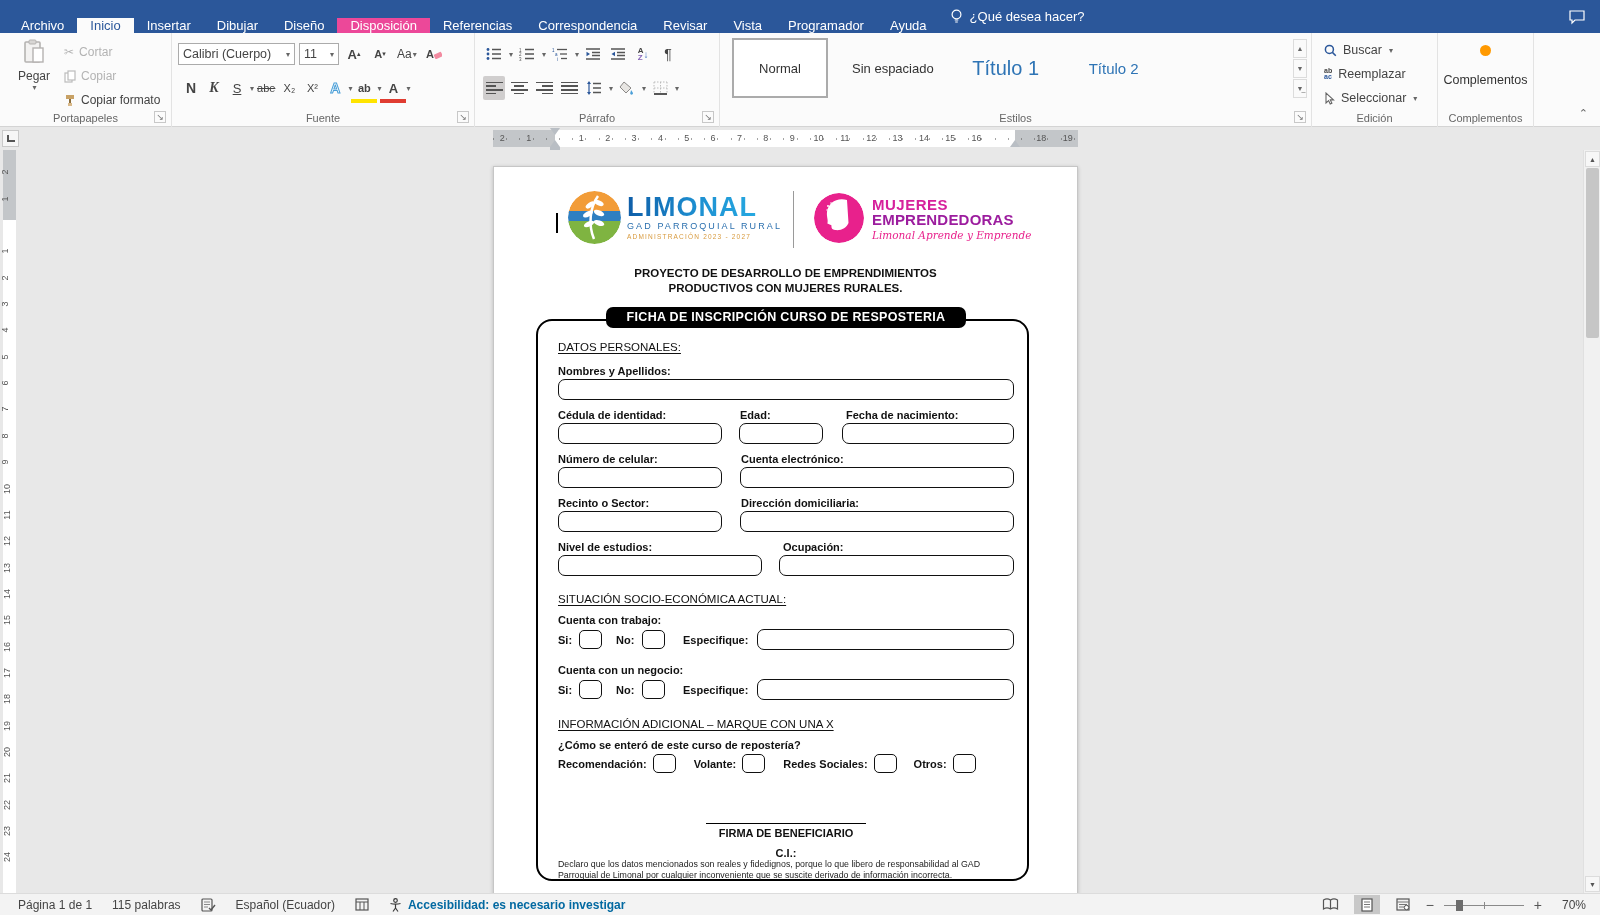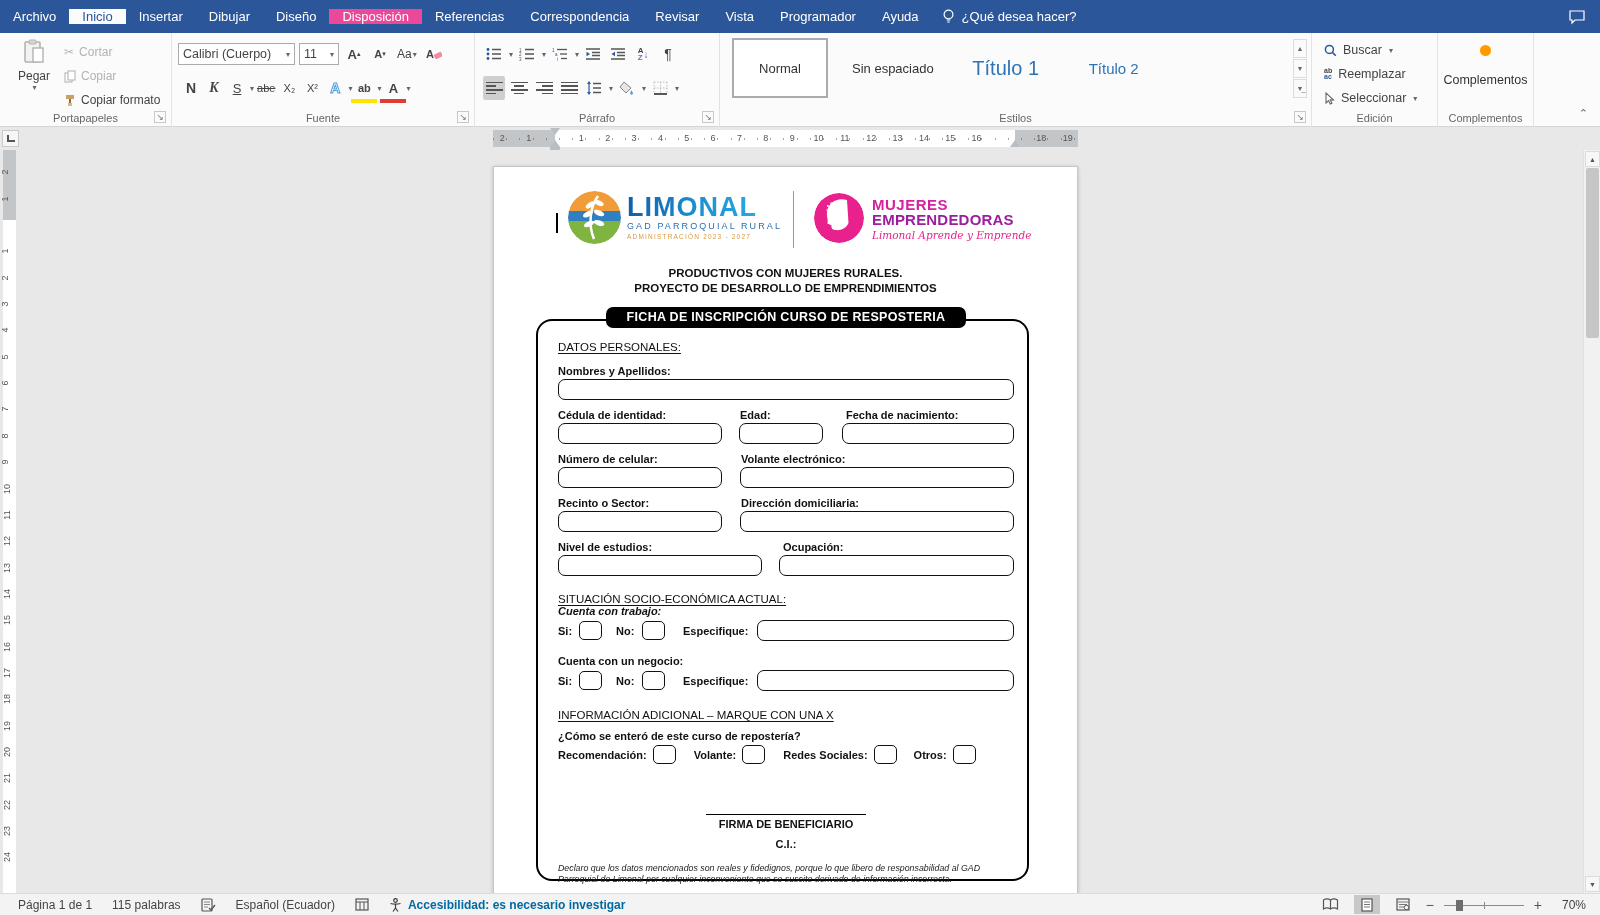--- a/index.html
+++ b/index.html
@@ -1,21 +1,21 @@
 <!DOCTYPE html>
 <html><head>
 <meta charset="utf-8">
 <style>
   * { box-sizing: border-box; margin: 0; padding: 0; }
   html,body { width:1600px; height:915px; overflow:hidden; }
   body { font-family:"Liberation Sans", sans-serif; background:#e8e8e8; position:relative; }
 
   
   .titlebar { position:absolute; left:0; top:0; width:1600px; height:33px; background:#2b579a; display:flex; align-items:stretch; color:#fff; font-size:13px; }
-  .tabs { display:flex; align-items:center; }
+  .tabs { display:flex; align-items:flex-end; padding-left:8px; }
   .tab { display:flex; align-items:center; padding:0 13px; cursor:default; white-space:nowrap; }
   .tab.active { background:#fbfbfb; color:#2b579a; }
   .tab.hover { background:#ec4899; }
   .tellme { display:flex; align-items:center; gap:7px; padding:0 10px; }
   .tb-fill { flex:1; }
   .tb-comment { display:flex; align-items:center; padding-right:14px; }
 
   
   .ribbon { position:absolute; left:0; top:33px; width:1600px; height:94px; background:#fbfbfb; border-bottom:1px solid #d4d4d4; font-size:12px; color:#444; }
   .group { position:absolute; top:0; height:94px; border-right:1px solid #e3e3e3; }
@@ -124,21 +124,21 @@
   .formbox { position:absolute; left:42px; top:152px; width:493px; height:562px; border:2px solid #000; border-radius:16px; padding:0 13px 0 20px; z-index:1; }
   .fh { font-weight:normal; font-size:11.5px; text-decoration:underline; text-underline-offset:2px; }
   .flabel { font-weight:bold; font-size:11px; }
   .lrow { display:flex; font-weight:bold; font-size:11px; margin-top:9px; }
   .irow { display:flex; margin-top:2px; }
   .inp { height:21px; border:1.6px solid #111; border-radius:7px; background:#fff; }
   .chk { width:23px; height:19px; border:1.6px solid #111; border-radius:5px; background:#fff; flex:none; }
   .srow { display:flex; align-items:center; font-weight:bold; font-size:11px; margin-top:3px; }
   .sig-line { width:160px; border-top:1.5px solid #000; margin:50px auto 0; }
   .sig-txt { text-align:center; font-weight:bold; font-size:11px; margin-top:3px; }
-  .disclaimer { margin-top:13px; font-size:8.8px; font-style:italic; line-height:10.5px; color:#222; padding-right:2px; }
+  .disclaimer { font-size:8.8px; line-height:10.5px; color:#222; padding-right:2px; }
 
   
   .vscroll { position:absolute; right:0; top:150px; width:17px; height:743px; background:#f1f1f1; border-left:1px solid #e0e0e0; }
   .vs-btn { position:absolute; left:1px; width:15px; height:16px; background:#f7f7f7; border:1px solid #dcdcdc; color:#555; font-size:7px; display:flex; align-items:center; justify-content:center; }
   .vs-thumb { position:absolute; left:2px; top:18px; width:13px; height:170px; background:#c6c6c6; border-radius:2px; }
 
   
   .statusbar { position:absolute; left:0; top:893px; width:1600px; height:22px; background:#f3f3f3; border-top:1px solid #dcdcdc; display:flex; align-items:center; font-size:12px; color:#444; padding:0 14px 0 18px; gap:20px; }
   .sb-item { display:flex; align-items:center; gap:6px; white-space:nowrap; }
   .sb-acc { font-weight:bold; color:#0369a1; }
@@ -517,22 +517,22 @@
           <circle cx="13" cy="17" r=".7" fill="#fff"></circle>
       </svg>
     </div>
     <div class="muj-text">
       <div class="muj-1">MUJERES</div>
       <div class="muj-2">EMPRENDEDORAS</div>
       <div class="muj-s">Limonal Aprende y Emprende</div>
     </div>
 
     <div class="proj-title">
+      <div>PROYECTO DE DESARROLLO DE EMPRENDIMIENTOS</div>
       <div>PRODUCTIVOS CON MUJERES RURALES.</div>
-      <div>PROYECTO DE DESARROLLO DE EMPRENDIMIENTOS</div>
     </div>
 
     <div class="banner">FICHA DE INSCRIPCIÓN CURSO DE RESPOSTERIA</div>
 
     <div class="formbox">
       <div class="fh" style="margin-top:20px;">DATOS PERSONALES:</div>
 
       <div class="flabel" style="margin-top:12px;">Nombres y Apellidos:</div>
       <div class="irow">
           <div class="inp" style="flex:1;"></div>
@@ -544,21 +544,21 @@
         <span>Fecha de nacimiento:</span>
       </div>
       <div class="irow">
         <div class="inp" style="width:165px;"></div>
         <div class="inp" style="width:85px;margin-left:17px;"></div>
         <div class="inp" style="width:173px;margin-left:19px;"></div>
       </div>
 
       <div class="lrow">
         <span style="width:183px;">Número de celular:</span>
-        <span>Volante electrónico:</span>
+        <span>Cuenta electrónico:</span>
       </div>
       <div class="irow">
         <div class="inp" style="width:165px;"></div>
         <div class="inp" style="width:276px;margin-left:18px;"></div>
       </div>
 
       <div class="lrow">
         <span style="width:183px;">Recinto o Sector:</span>
         <span>Dirección domiciliaria:</span>
       </div>
@@ -571,21 +571,21 @@
         <span style="width:225px;">Nivel de estudios:</span>
         <span>Ocupación:</span>
       </div>
       <div class="irow">
         <div class="inp" style="width:205px;"></div>
         <div class="inp" style="width:237px;margin-left:17px;"></div>
       </div>
 
       <div class="fh" style="margin-top:17px;">SITUACIÓN SOCIO-ECONÓMICA ACTUAL:</div>
 
-      <div class="flabel" style="font-style:italic;">Cuenta con trabajo:</div>
+      <div class="flabel" style="margin-top:9px;">Cuenta con trabajo:</div>
       <div class="srow">
         <span style="width:21px;">Si:</span>
         <div class="chk"></div>
         <span style="margin-left:14px;width:26px;">No:</span>
         <div class="chk"></div>
         <span style="margin-left:18px;width:74px;">Especifique:</span>
         <div class="inp" style="flex:1;"></div>
       </div>
 
       <div class="flabel" style="margin-top:14px;">Cuenta con un negocio:</div>

